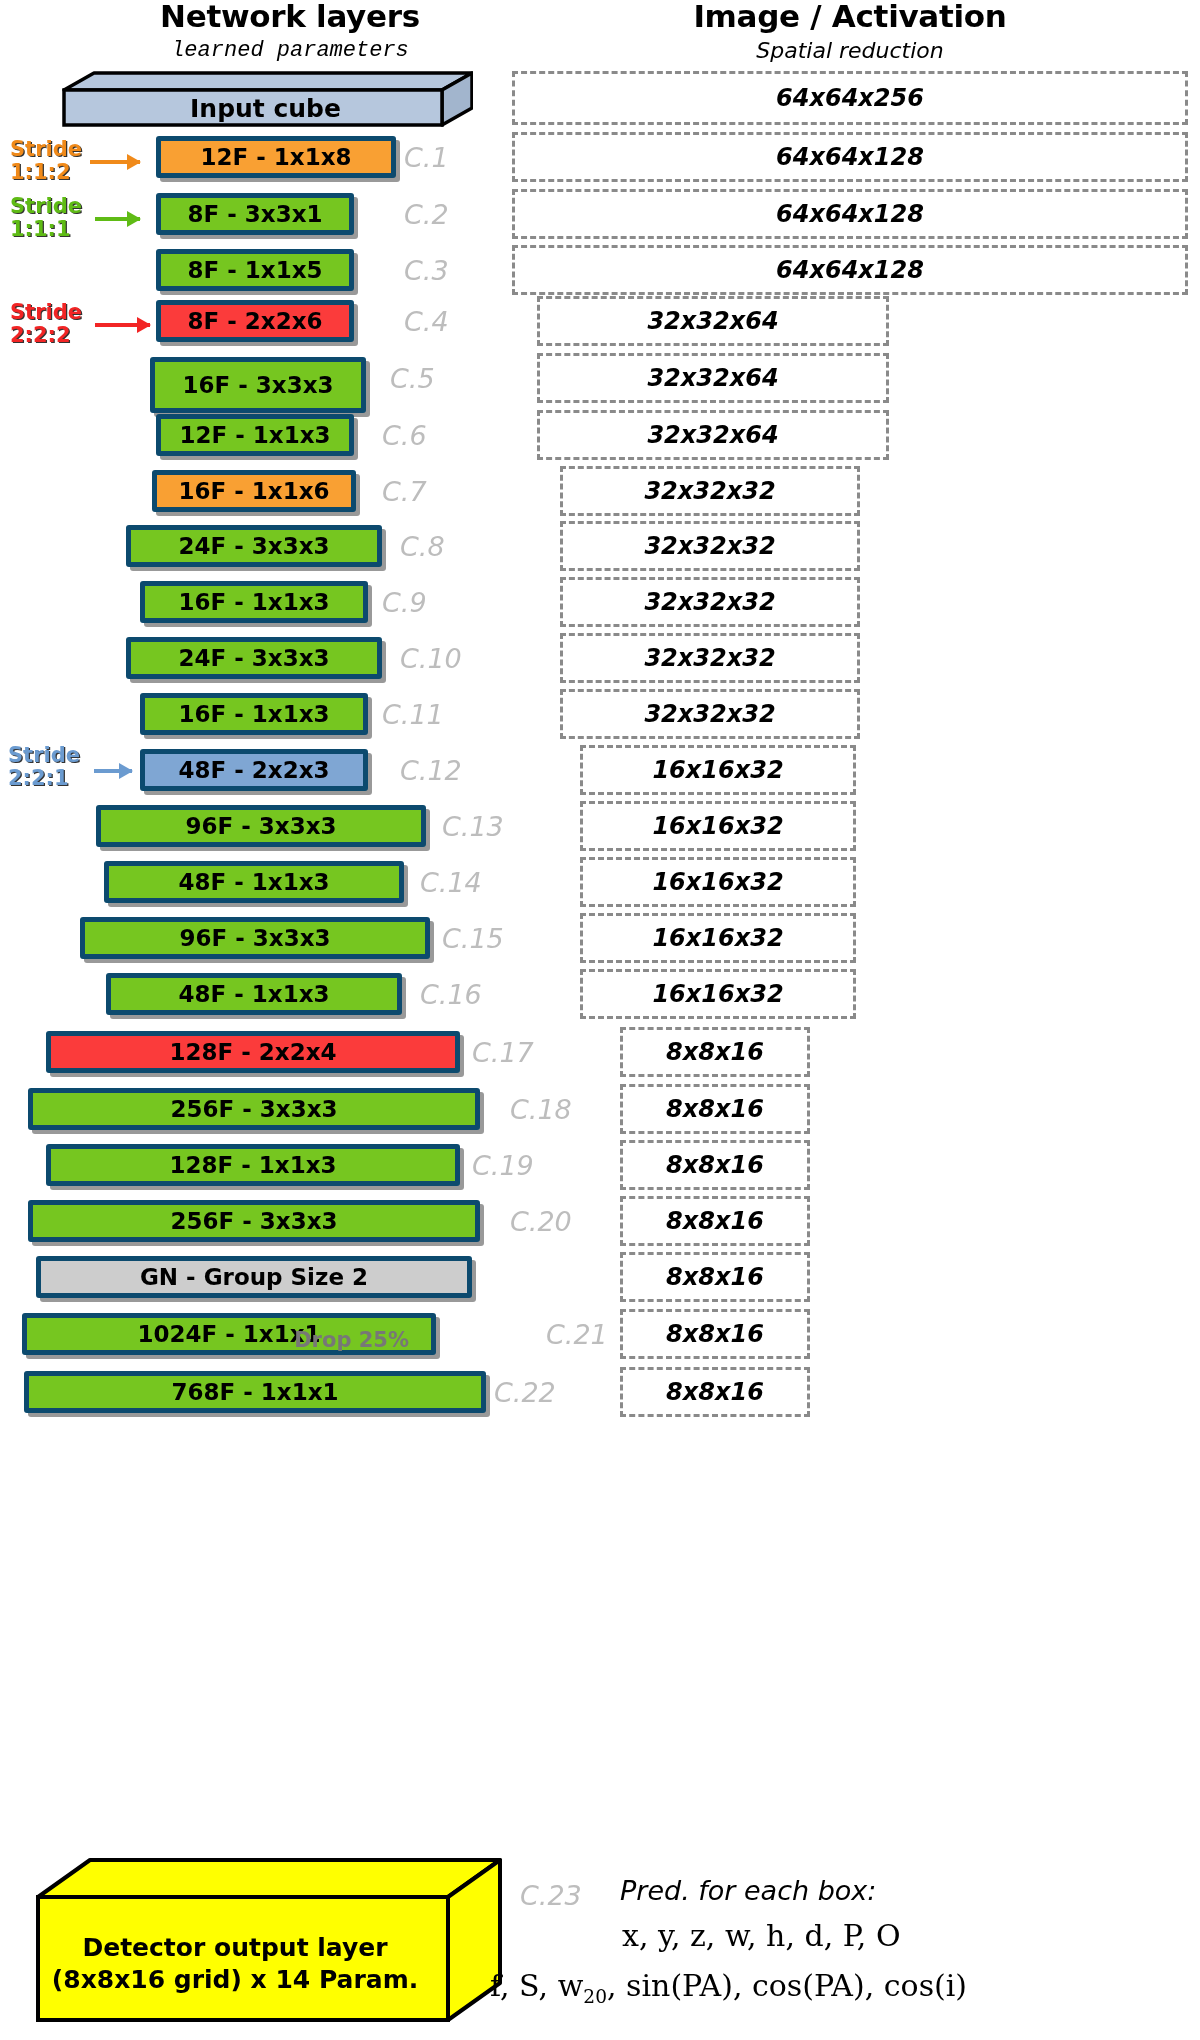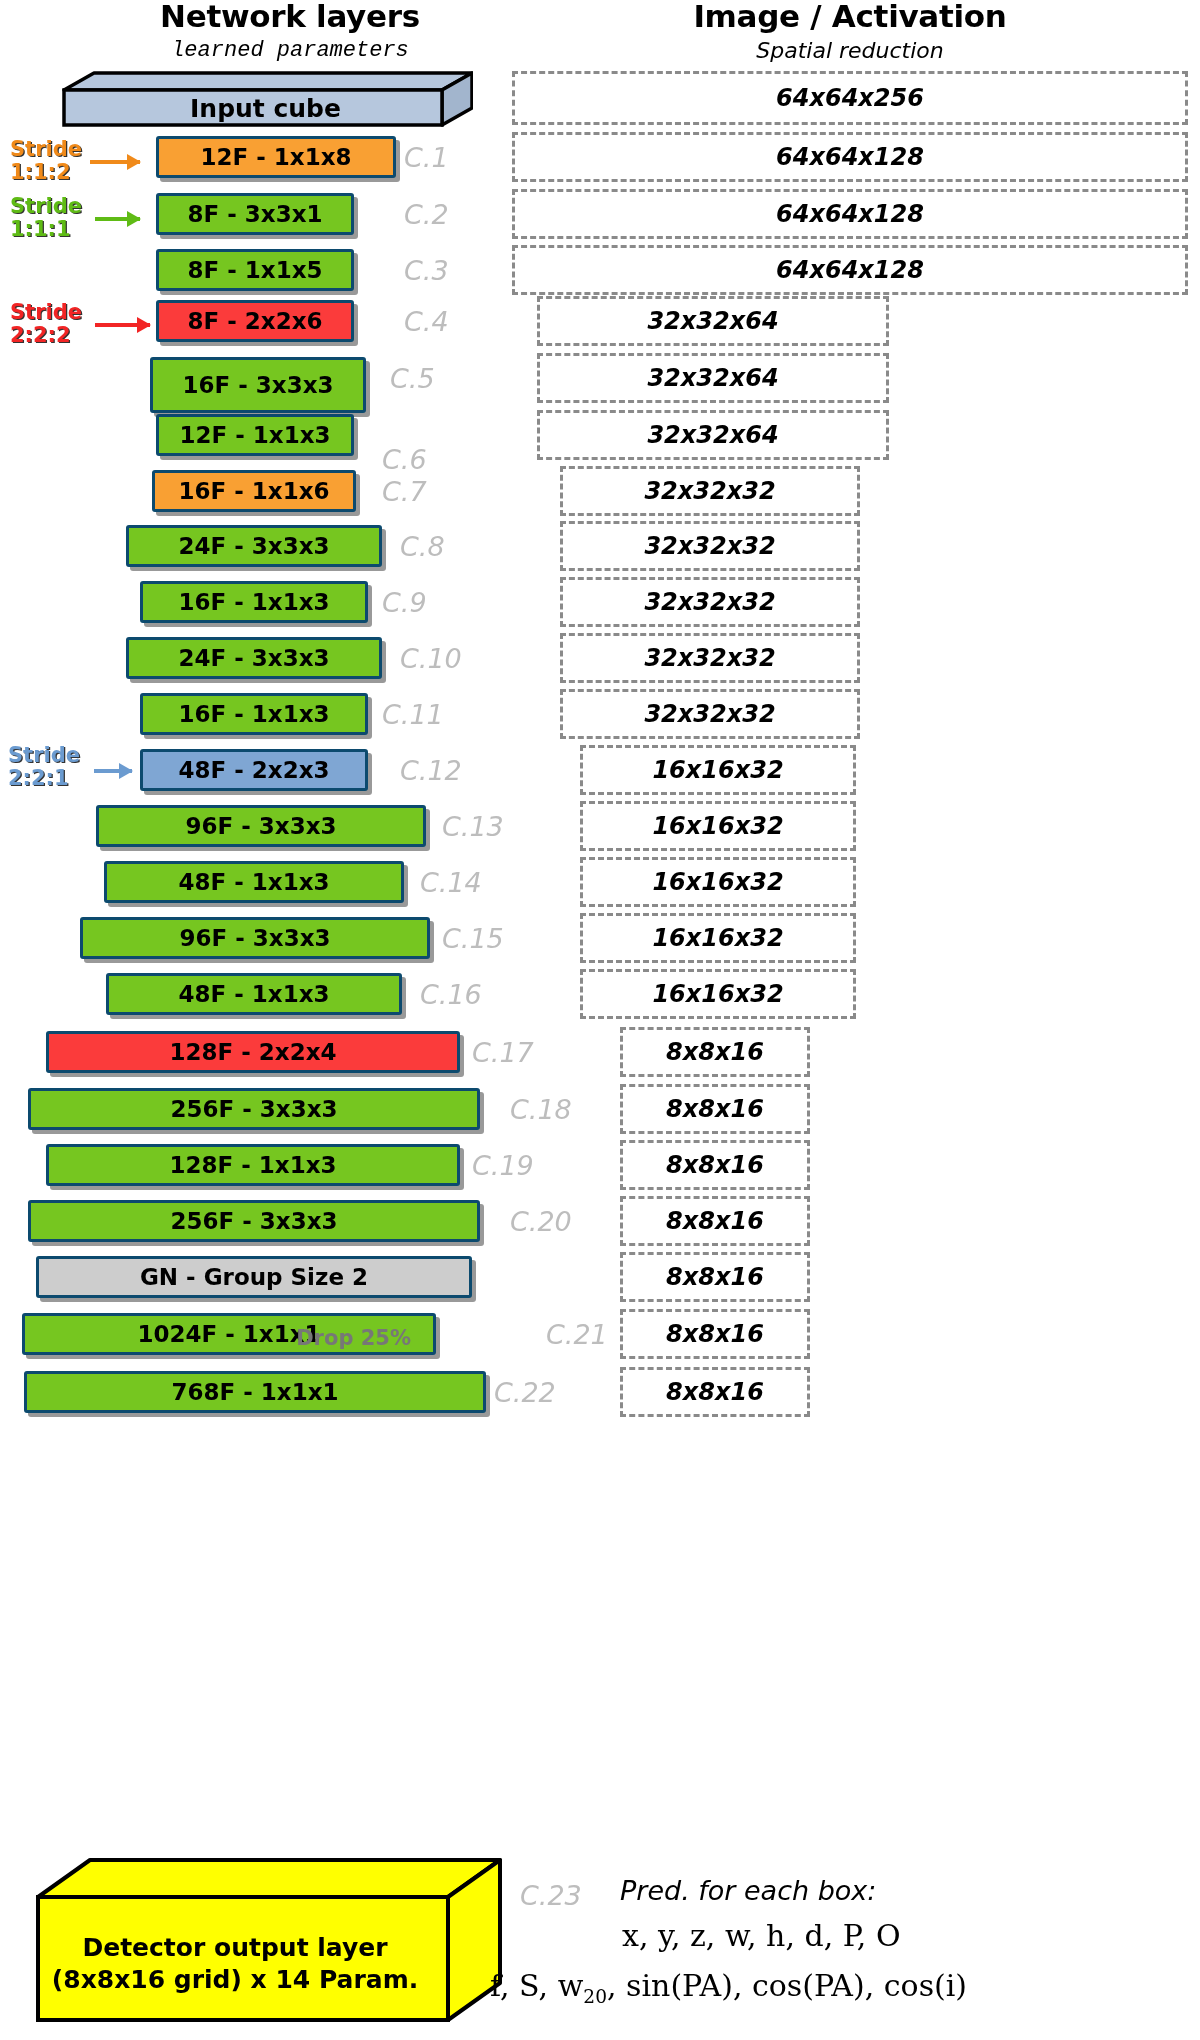--- a/index.html
+++ b/index.html
@@ -7,21 +7,21 @@
        font-family:"DejaVu Sans","Liberation Sans",sans-serif;
        overflow:hidden;}
 
   
   .col-title{position:absolute;text-align:center;font-weight:bold;
              font-size:31px;color:#000;letter-spacing:-0.3px;}
   .col-sub{position:absolute;text-align:center;font-style:italic;
            font-size:22px;color:#000;}
 
   .lbox{position:absolute;box-sizing:border-box;
-        border:3px solid #0c4a6e;border-radius:3px;
+        border:5px solid #0c4a6e;border-radius:3px;
         box-shadow:4px 4px 0 rgba(70,70,70,.55);
         display:flex;align-items:center;justify-content:center;
         font-weight:bold;font-size:23px;color:#000;
         font-family:"DejaVu Sans","Liberation Sans",sans-serif;}
   .lbox.green {background:#76c620;}
   .lbox.orange{background:#f9a033;}
   .lbox.red   {background:#fb3b3b;}
   .lbox.blue  {background:#7fa6d3;}
   .lbox.grey  {background:#cdcdcd;}
 
@@ -147,21 +147,21 @@
     <div class="lbox green" style="left: 150px; top: 357px; width: 216px; height: 56px;">
       <span>16F - 3x3x3</span>
     </div>
     <div class="cref" style="left: 390px; top: 363px;">C.5</div>
     <div class="abox" style="left: 537px; top: 353px; width: 352px; height: 50px;">
       <span>32x32x64</span>
     </div>
     <div class="lbox green" style="left: 156px; top: 414px; width: 198px; height: 42px;">
       <span>12F - 1x1x3</span>
     </div>
-    <div class="cref" style="left: 382px; top: 420px; margin-top: 24px;">C.6</div>
+    <div class="cref" style="left: 382px; top: 420px;">C.6</div>
     <div class="abox" style="left: 537px; top: 410px; width: 352px; height: 50px;">
       <span>32x32x64</span>
     </div>
     <div class="lbox orange" style="left: 152px; top: 470px; width: 204px; height: 42px;">
       <span>16F - 1x1x6</span>
     </div>
     <div class="cref" style="left: 382px; top: 476px;">C.7</div>
     <div class="abox" style="left: 560px; top: 466px; width: 300px; height: 50px;">
       <span>32x32x32</span>
     </div>

